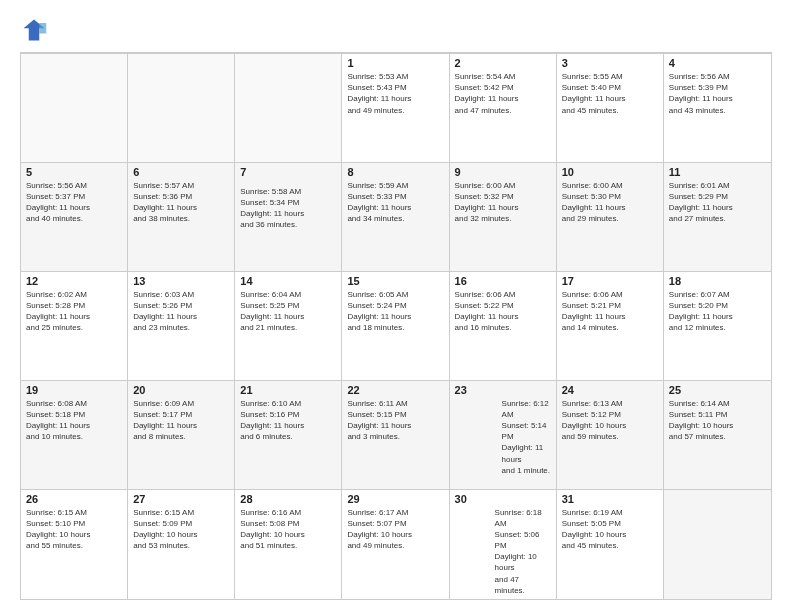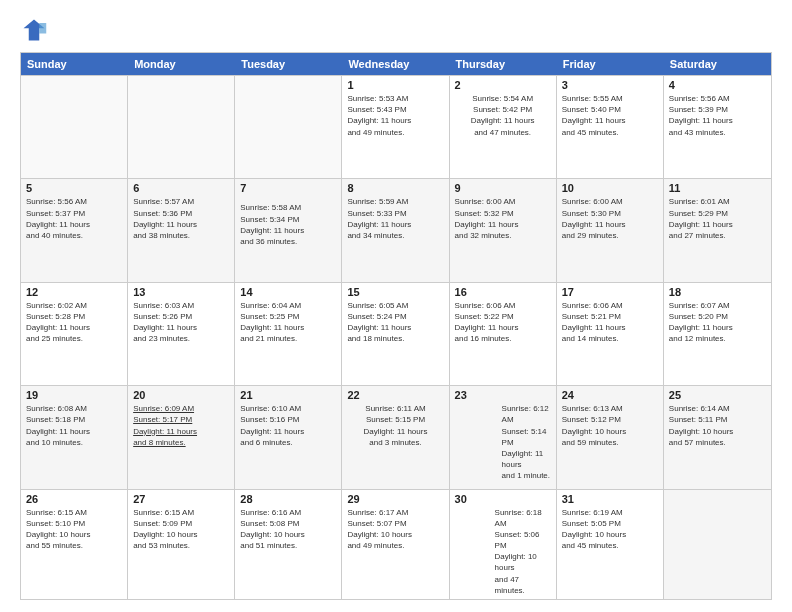--- a/index.html
+++ b/index.html
@@ -133,44 +133,35 @@
         <div></div>
       </div>
     </div>
     <div class="title-block">
       <div class="month-title"></div>
       <div class="location"></div>
     </div>
   </div>
 
   <div class="calendar">
-    <div class="day-headers">
-    <div class="day-header">Sunday</div>
-        <div class="day-header">Monday</div>
-        <div class="day-header">Tuesday</div>
-        <div class="day-header">Wednesday</div>
-        <div class="day-header">Thursday</div>
-        <div class="day-header">Friday</div>
-        <div class="day-header">Saturday</div>
-      </div>
     <div class="weeks">
     <div class="week-row">
           <div class="day-cell empty"></div>
           <div class="day-cell empty"></div>
           <div class="day-cell empty"></div>
           <div class="day-cell">
             <span class="day-number">1</span>
             <div class="day-info" style="white-space: pre-line;">Sunrise: 5:53 AM
 Sunset: 5:43 PM
 Daylight: 11 hours
 and 49 minutes.</div>
           </div>
           <div class="day-cell">
             <span class="day-number">2</span>
-            <div class="day-info" style="white-space: pre-line; text-align: center;">Sunrise: 5:54 AM
+            <div class="day-info" style="white-space: pre-line;">Sunrise: 5:54 AM
 Sunset: 5:42 PM
 Daylight: 11 hours
 and 47 minutes.</div>
           </div>
           <div class="day-cell">
             <span class="day-number">3</span>
             <div class="day-info" style="white-space: pre-line;">Sunrise: 5:55 AM
 Sunset: 5:40 PM
 Daylight: 11 hours
 and 45 minutes.</div>
@@ -288,35 +279,35 @@
         <div class="week-row">
           <div class="day-cell">
             <span class="day-number">19</span>
             <div class="day-info" style="white-space: pre-line;">Sunrise: 6:08 AM
 Sunset: 5:18 PM
 Daylight: 11 hours
 and 10 minutes.</div>
           </div>
           <div class="day-cell">
             <span class="day-number">20</span>
-            <div class="day-info" style="white-space: pre-line; text-decoration: underline;">Sunrise: 6:09 AM
+            <div class="day-info" style="white-space: pre-line;">Sunrise: 6:09 AM
 Sunset: 5:17 PM
 Daylight: 11 hours
 and 8 minutes.</div>
           </div>
           <div class="day-cell">
             <span class="day-number">21</span>
             <div class="day-info" style="white-space: pre-line;">Sunrise: 6:10 AM
 Sunset: 5:16 PM
 Daylight: 11 hours
 and 6 minutes.</div>
           </div>
           <div class="day-cell">
             <span class="day-number">22</span>
-            <div class="day-info" style="white-space: pre-line; text-align: center;">Sunrise: 6:11 AM
+            <div class="day-info" style="white-space: pre-line;">Sunrise: 6:11 AM
 Sunset: 5:15 PM
 Daylight: 11 hours
 and 3 minutes.</div>
           </div>
           <div class="day-cell">
             <span class="day-number">23</span>
             <div class="day-info" style="white-space: pre-line; margin-left: 47px;">Sunrise: 6:12 AM
 Sunset: 5:14 PM
 Daylight: 11 hours
 and 1 minute.</div>

